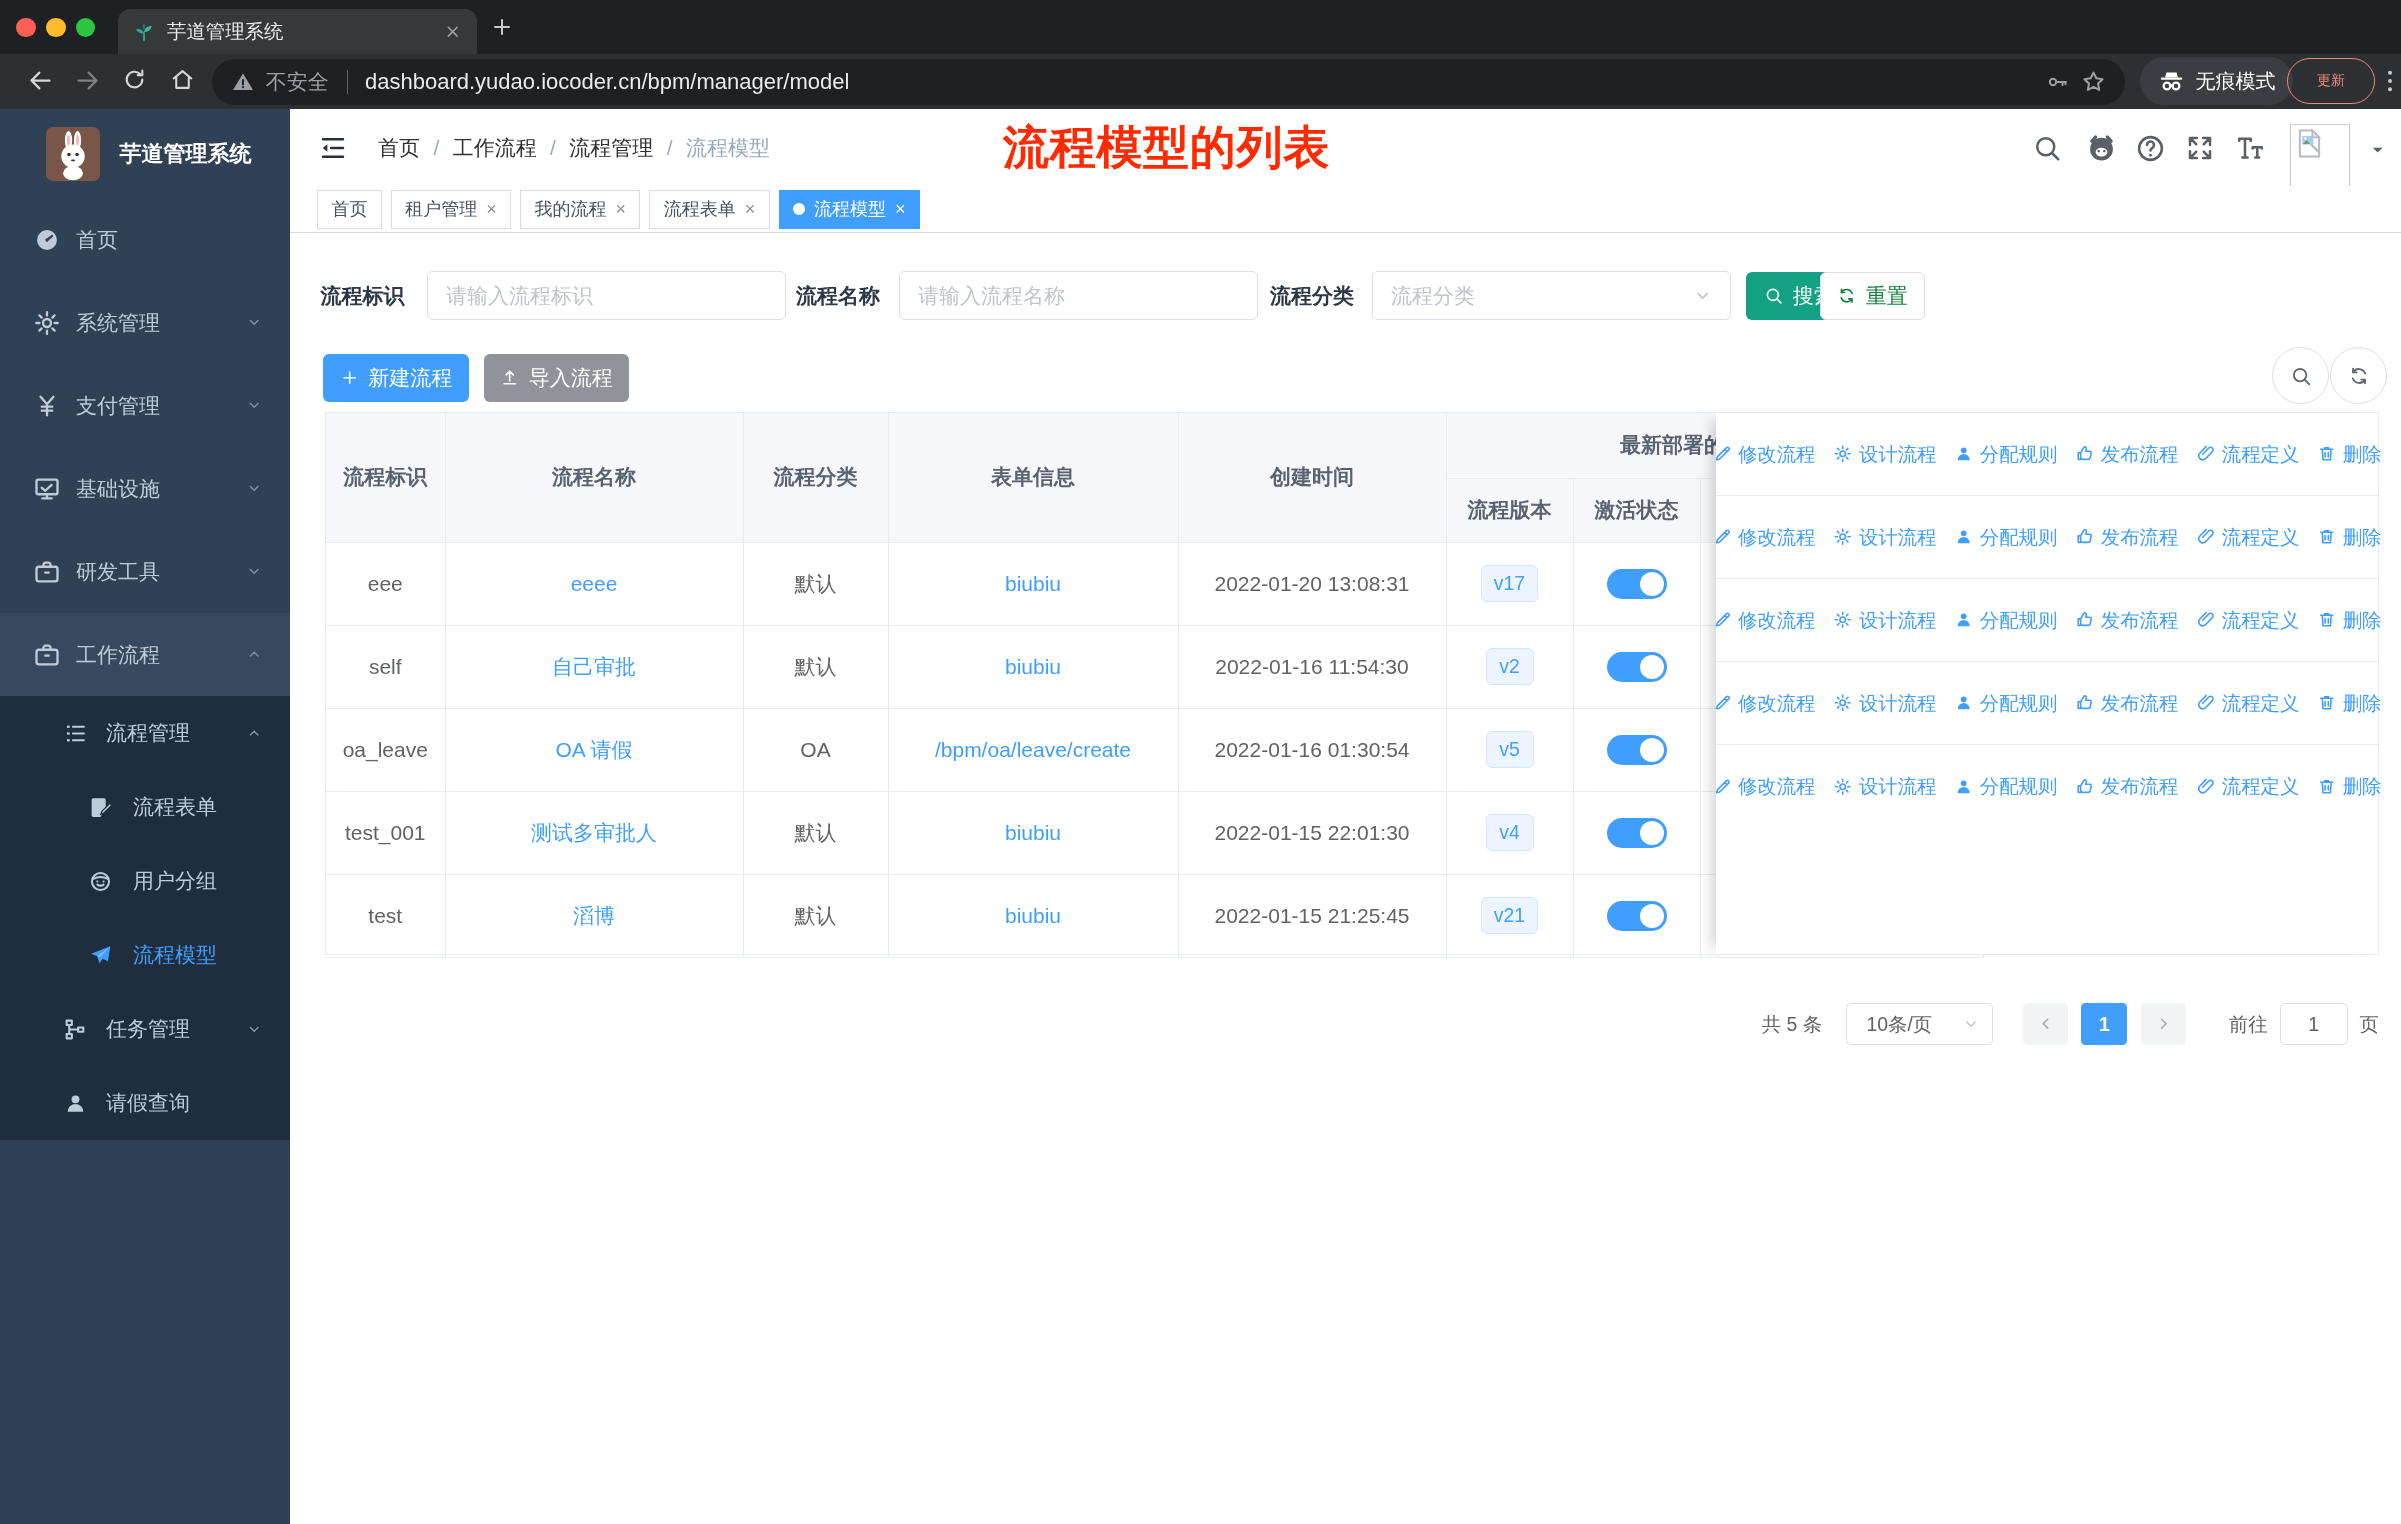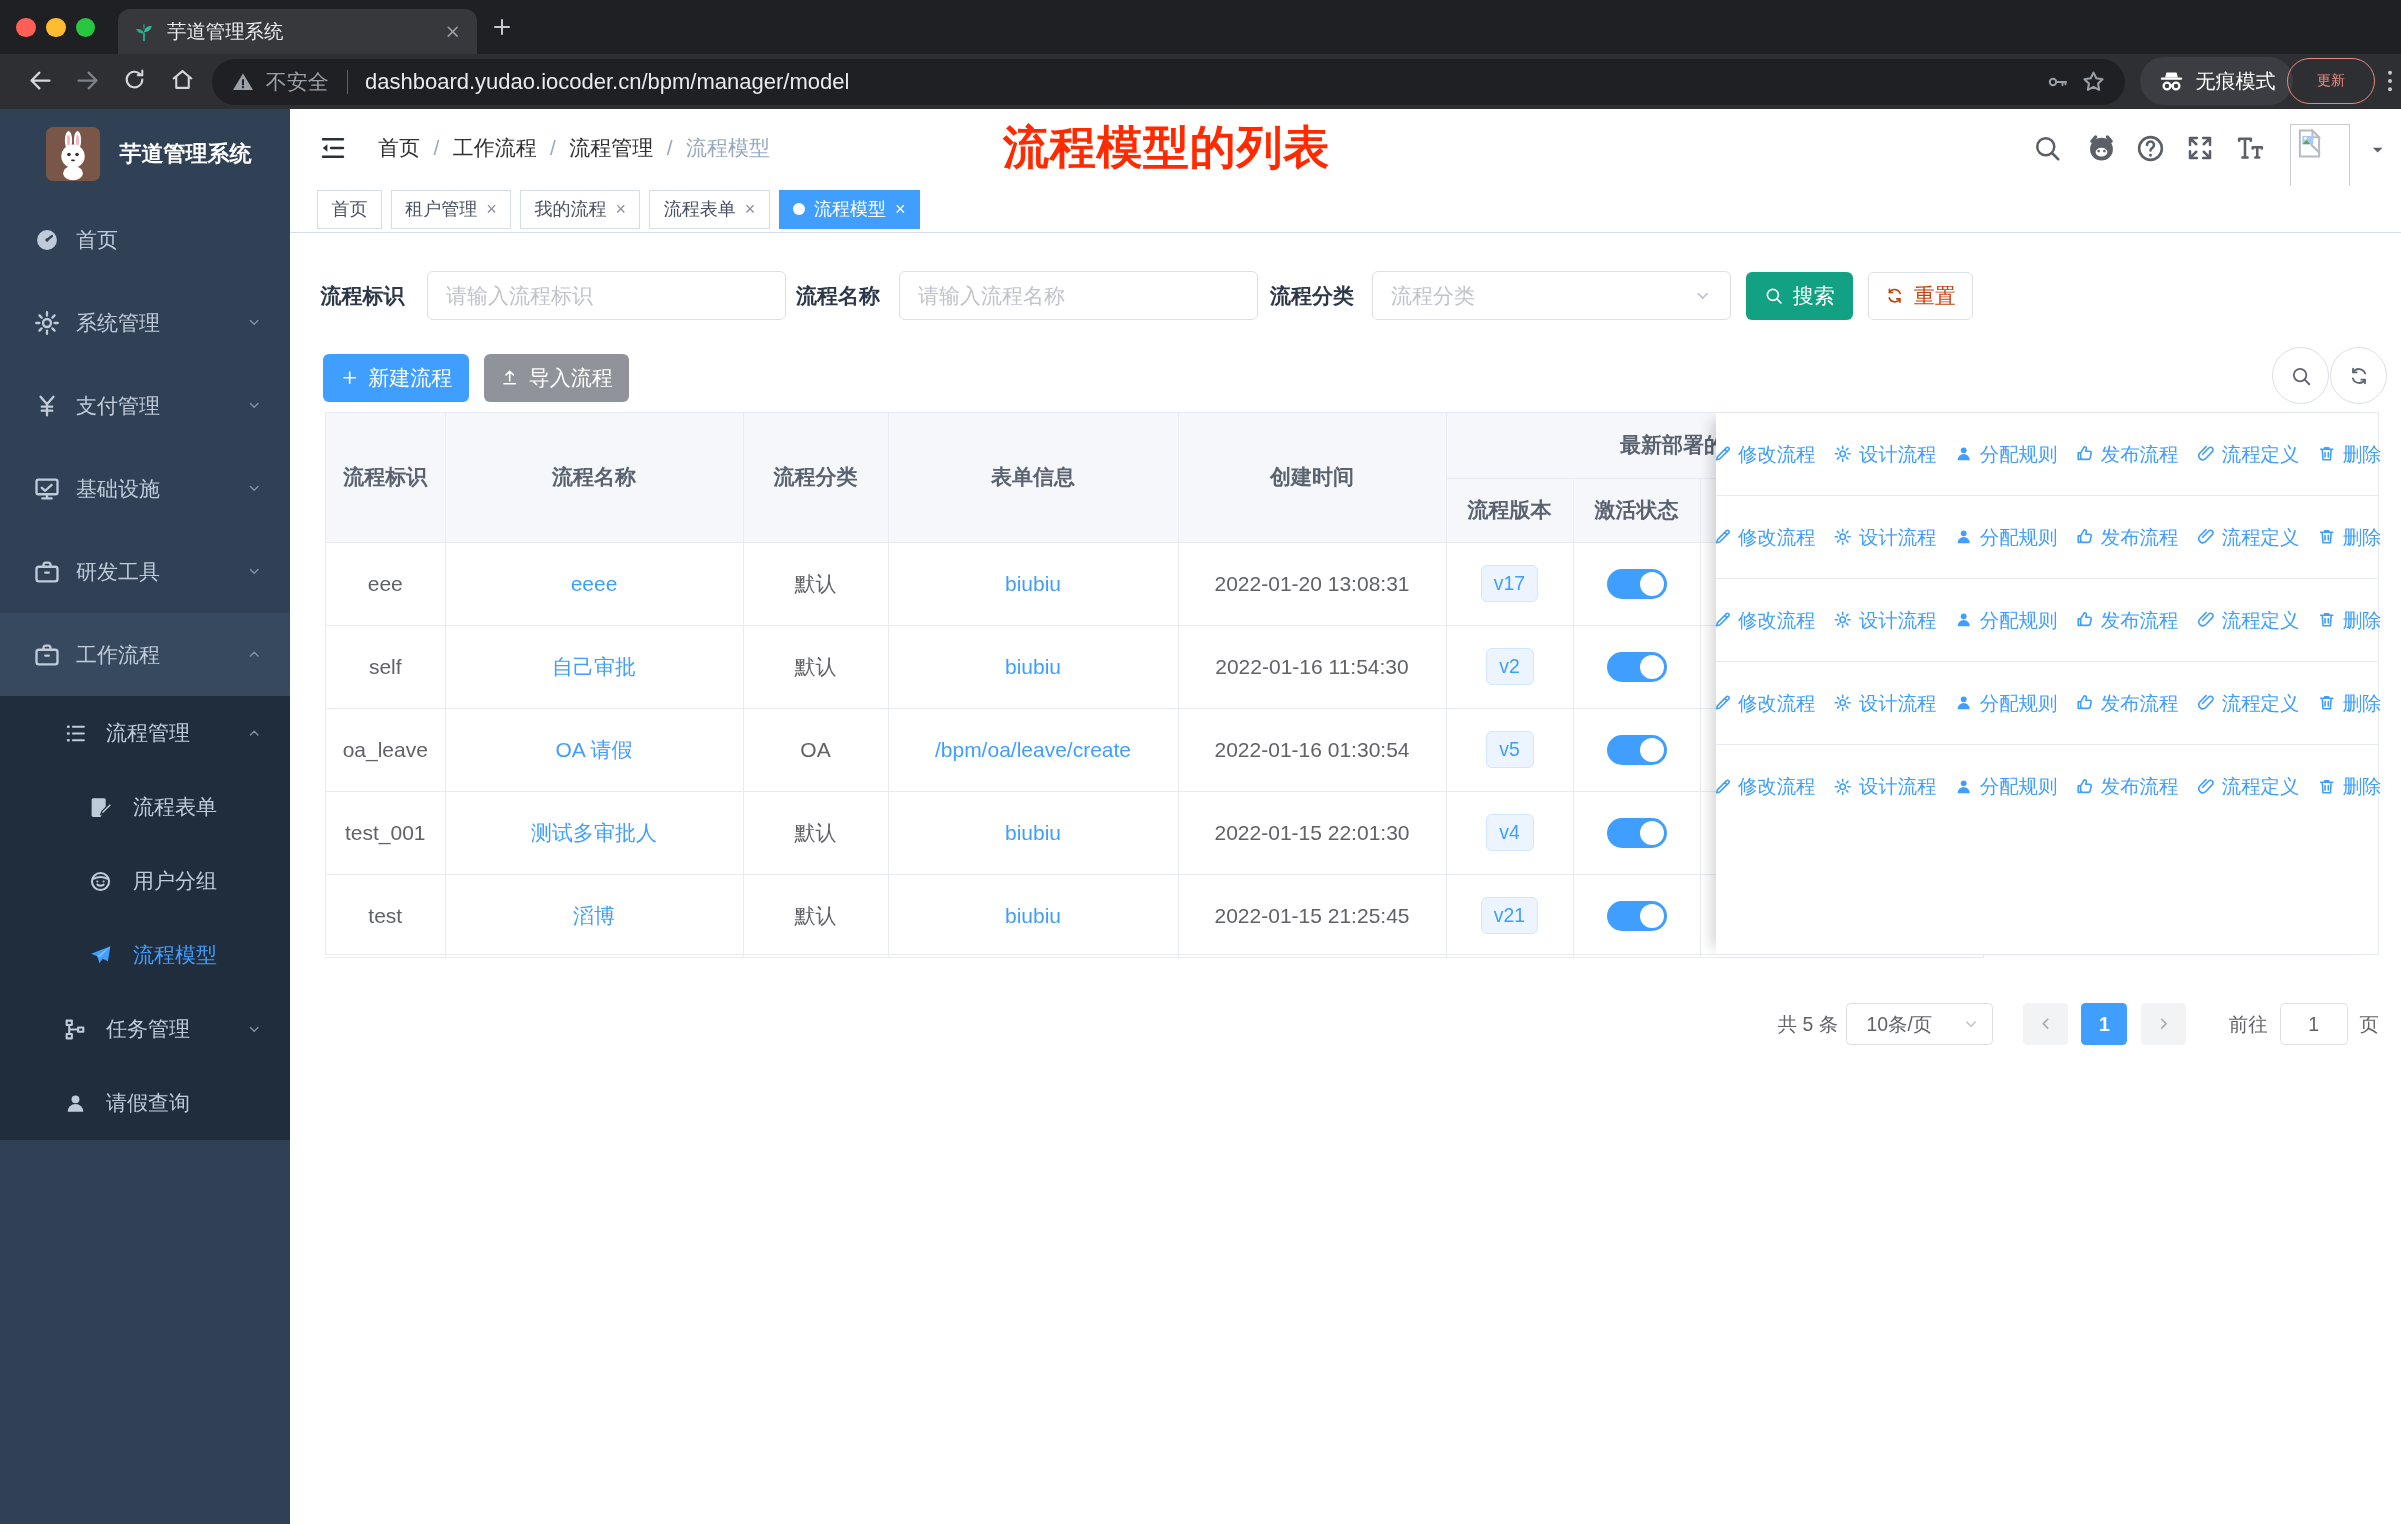--- a/index.html
+++ b/index.html
@@ -74,21 +74,21 @@
   .finput{position:absolute;top:38px;height:49px;border:0.7px solid #dcdfe6;border-radius:6px;
     font-size:21px;padding:0 18px;color:#606266;background:#fff;outline:none;
     font-family:"Liberation Sans","DejaVu Sans",sans-serif}
   .finput::placeholder{color:#bfc4cc}
   .fselect{position:absolute;top:38px;height:49px;border:0.7px solid #dcdfe6;border-radius:6px;
     display:flex;align-items:center;padding:0 18px;color:#bfc4cc;font-size:21px;background:#fff;cursor:pointer}
   .fselect .chev{margin-left:auto;color:#c0c4cc}
   .btn{position:absolute;top:39px;height:48px;border-radius:6px;display:flex;align-items:center;
     justify-content:center;gap:9px;font-size:21px;cursor:pointer;white-space:nowrap}
   .btn-search{left:1456px;width:107px;background:#12a182;color:#fff}
-  .btn-reset{left:1578px;width:105px;background:#fff;border:0.7px solid #dcdfe6;color:#c2410c}
+  .btn-reset{left:1530px;width:105px;background:#fff;border:0.7px solid #dcdfe6;color:#15803d}
   .btn-create{top:121px;left:33px;width:146px;background:#409eff;color:#fff}
   .btn-import{top:121px;left:194px;width:145px;background:#909399;color:#fff}
   .circ{position:absolute;top:114px;width:57px;height:57px;border-radius:50%;border:1.5px solid #dcdfe6;
     background:#fff;color:#5f6672;display:flex;align-items:center;justify-content:center;cursor:pointer}
 
   
   .tablewrap{position:absolute;left:35px;top:179px;width:2054px;height:543px;
     border:0.7px solid #e8ecf2;background:#fff}
   table{border-collapse:collapse;table-layout:fixed;width:1656px}
   th,td{border-right:0.7px solid #e8ecf2;border-bottom:0.7px solid #e8ecf2;text-align:center;
@@ -107,21 +107,21 @@
     box-shadow:-12px 0 12px -7.4px rgba(0,0,0,.16)}
   .op-h{height:129px;background:#f5f7fa;border-bottom:0.7px solid #e8ecf2;display:flex;
     align-items:center;justify-content:center;font-size:21px;font-weight:700;color:#5a6270}
   .op-row{height:83px;border-bottom:0.7px solid #e8ecf2;display:flex;align-items:center;
     justify-content:center;gap:18px}
   .op-row:last-child{border-bottom:none}
   .op-link{display:flex;align-items:center;gap:6px;color:#409eff;font-size:19.4px;cursor:pointer;white-space:nowrap}
 
   
   .pagination{position:absolute;top:770px;right:22px;display:flex;align-items:center;font-size:19.4px;color:#606266}
-  .pg-total{margin-right:8px}
+  .pg-total{margin-right:24px}
   .pg-sizer{width:147px;height:42px;border:0.7px solid #dcdfe6;border-radius:4.5px;display:flex;
     align-items:center;padding:0 12px 0 19.4px;margin-right:30px;cursor:pointer}
   .pg-sizer .chev{margin-left:auto;color:#c0c4cc}
   .pg-btn{width:45px;height:42px;background:#f2f3f5;border-radius:4.5px;display:flex;align-items:center;
     justify-content:center;color:#a8abb2;cursor:pointer}
   .pg-page{width:46px;height:42px;background:#409eff;border-radius:4.5px;color:#fff;display:flex;
     align-items:center;justify-content:center;margin:0 13.4px;font-weight:700;cursor:pointer}
   .pg-goto{margin-left:43px}
   .pg-input{width:68px;height:42px;border:0.7px solid #dcdfe6;border-radius:4.5px;text-align:center;
     font-size:19.4px;color:#606266;margin:0 12px;outline:none;font-family:inherit}

